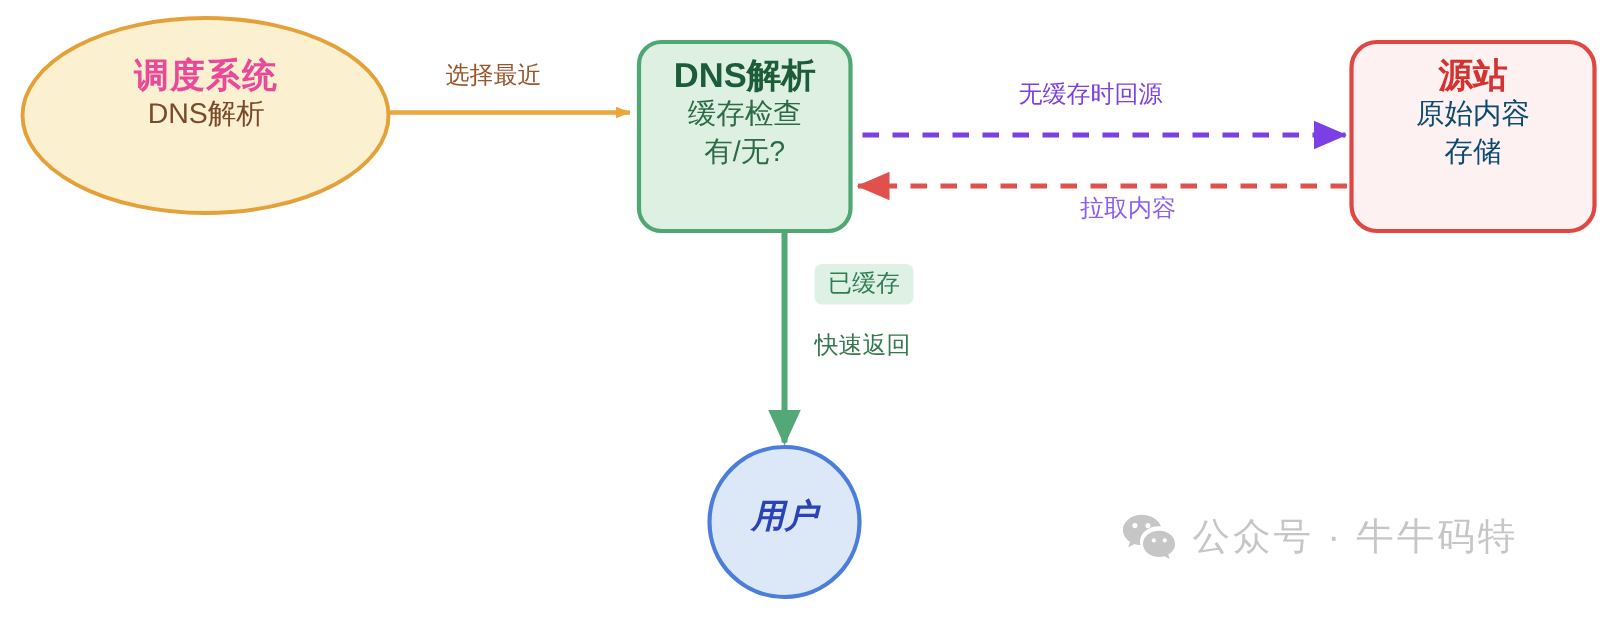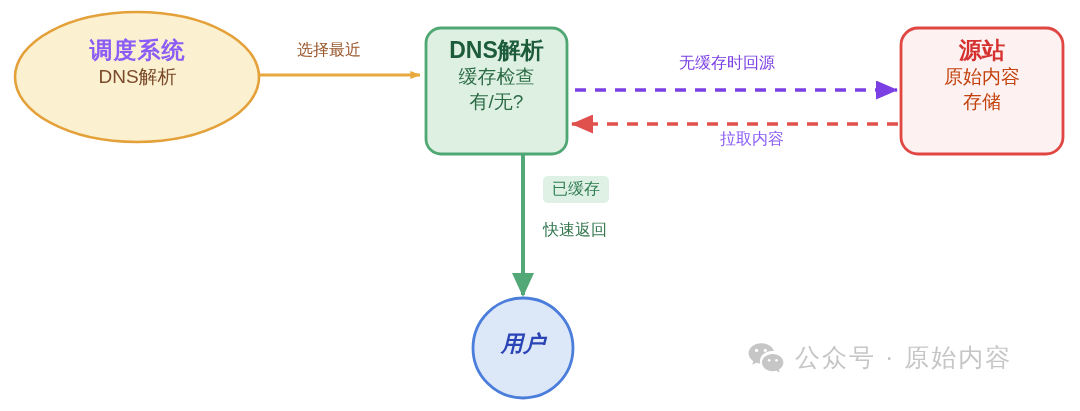--- a/index.html
+++ b/index.html
@@ -39,40 +39,40 @@
   .node-sub {
     font-size: 19px;
   }
 
   
   #sched-text {
     left: 14px;
     top: 36px;
     width: 247px;
   }
-  #sched-text .node-title { color: #8b5cf6; letter-spacing: 1px; }
+  #sched-text .node-title { color: #ec4899; letter-spacing: 1px; }
   #sched-text .node-sub   { color: #7a4a2a; }
 
   
   #cdn-text {
     left: 425px;
     top: 36px;
     width: 143px;
   }
   #cdn-text .node-title { color: #1d5c3b; }
   #cdn-text .node-sub   { color: #2c6b46; }
 
   
   #origin-text {
     left: 901px;
     top: 36px;
     width: 162px;
   }
   #origin-text .node-title { color: #d4312f; }
-  #origin-text .node-sub   { color: #c2410c; }
+  #origin-text .node-sub   { color: #0c4a6e; }
 
   
   #user-text {
     left: 473px;
     top: 330px;
     width: 100px;
   }
   #user-text .node-title { color: #2a43b5; font-size: 22px; font-style: italic; }
 
   .edge-label {
@@ -198,16 +198,16 @@
     <span>
       <svg width="36" height="31" viewBox="0 0 36 31" xmlns="http://www.w3.org/2000/svg">
         <path d="M13.1 1.2C6.2 1.2 0.6 5.7 0.6 11.3c0 3.2 1.9 6 4.8 7.9l-1.2 3.6 4.2-2.1c1.5 0.4 2.5 0.6 3.9 0.7-0.2-0.8-0.3-1.5-0.3-2.3 0-5.6 5.4-10.2 12.4-10.2 0.5 0 1 0 1.5 0.1C24.8 4.7 19.5 1.2 13.1 1.2z" fill="#c6c6c6"></path>
         <circle cx="8.6" cy="8.4" r="1.7" fill="#ffffff"></circle>
         <circle cx="17.3" cy="8.4" r="1.7" fill="#ffffff"></circle>
         <path d="M35.4 20.6c0-4.8-4.8-8.7-10.7-8.7s-10.7 3.9-10.7 8.7 4.8 8.7 10.7 8.7c1.2 0 2.4-0.2 3.5-0.5l3.6 1.8-1-3c2.8-1.6 4.6-4.1 4.6-7z" fill="#c6c6c6"></path>
         <circle cx="21.2" cy="18.3" r="1.4" fill="#ffffff"></circle>
         <circle cx="28.5" cy="18.3" r="1.4" fill="#ffffff"></circle>
       </svg>
     </span>
-    <span>公众号 · 原始内容</span>
+    <span>公众号 · 牛牛码特</span>
   </div>
 
 </div>
 
 </body></html>

